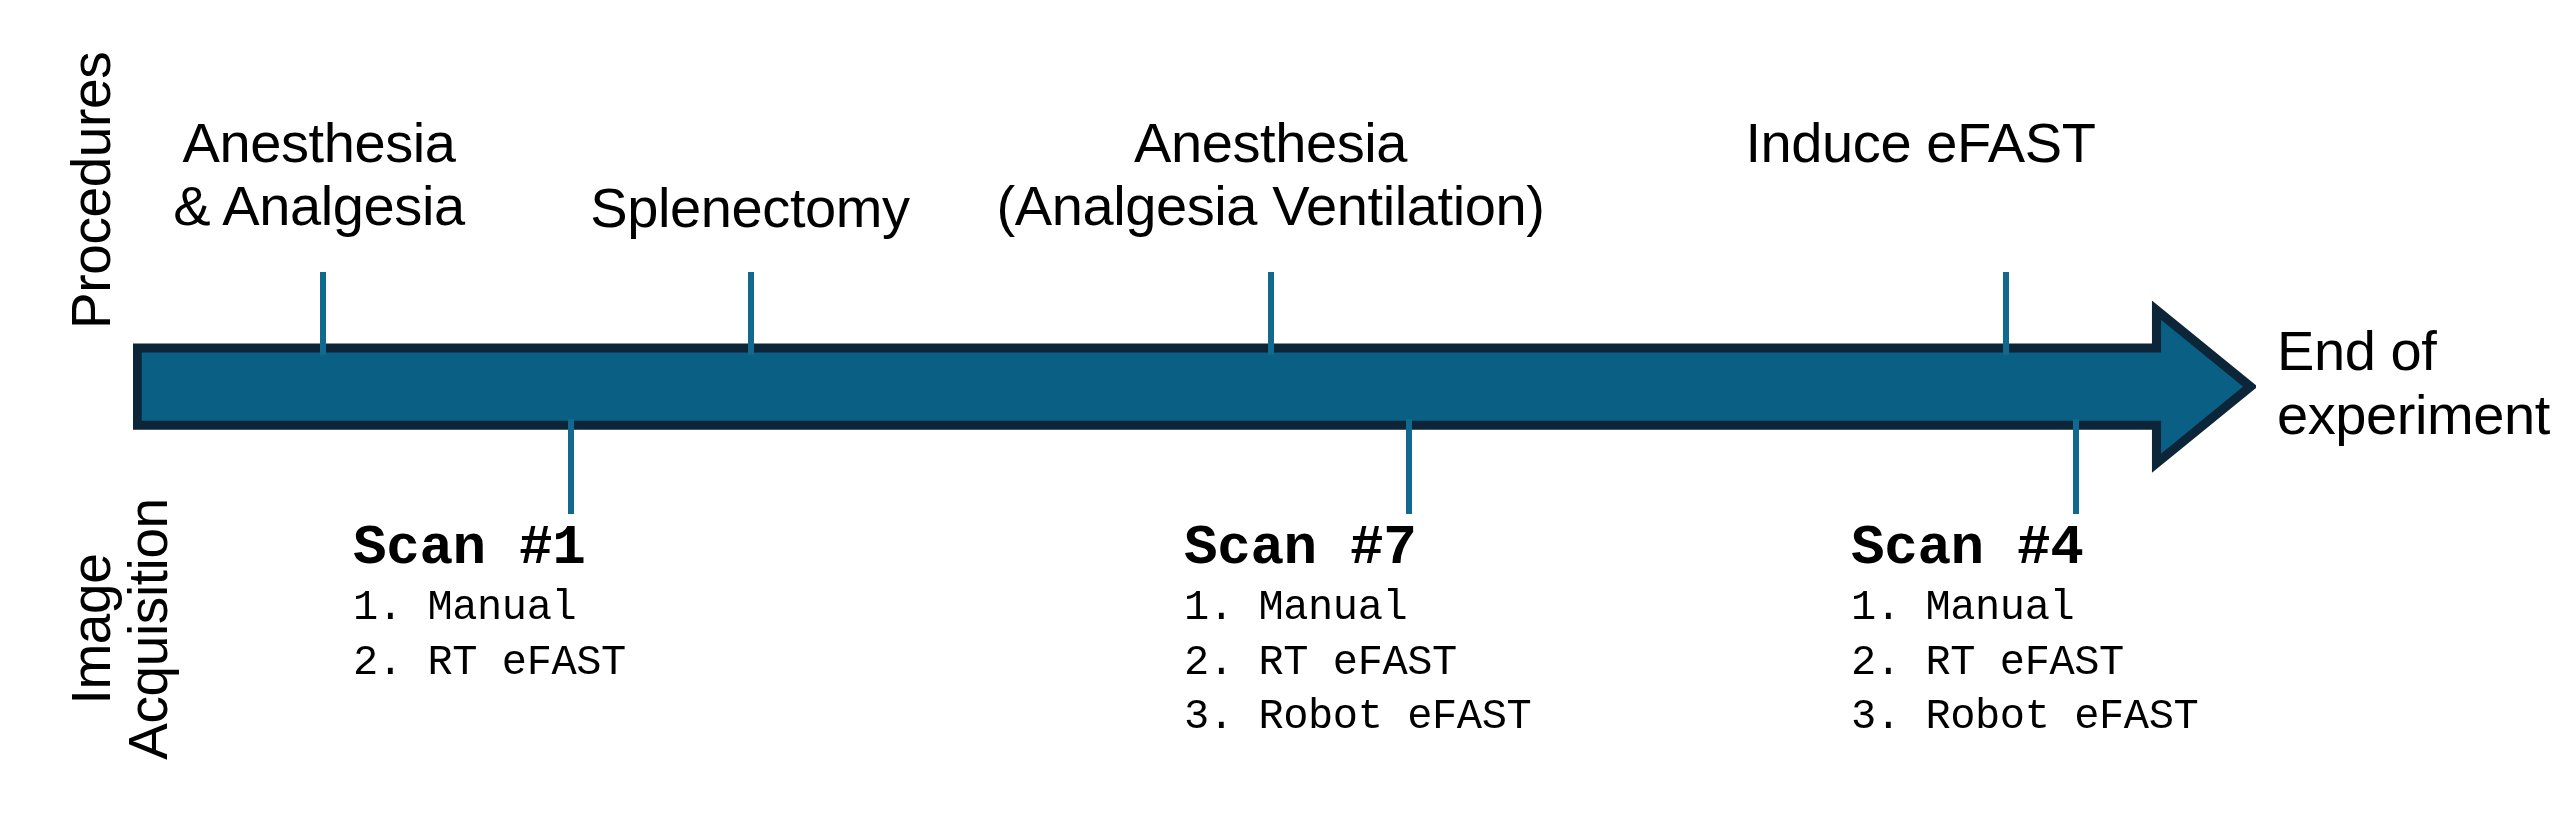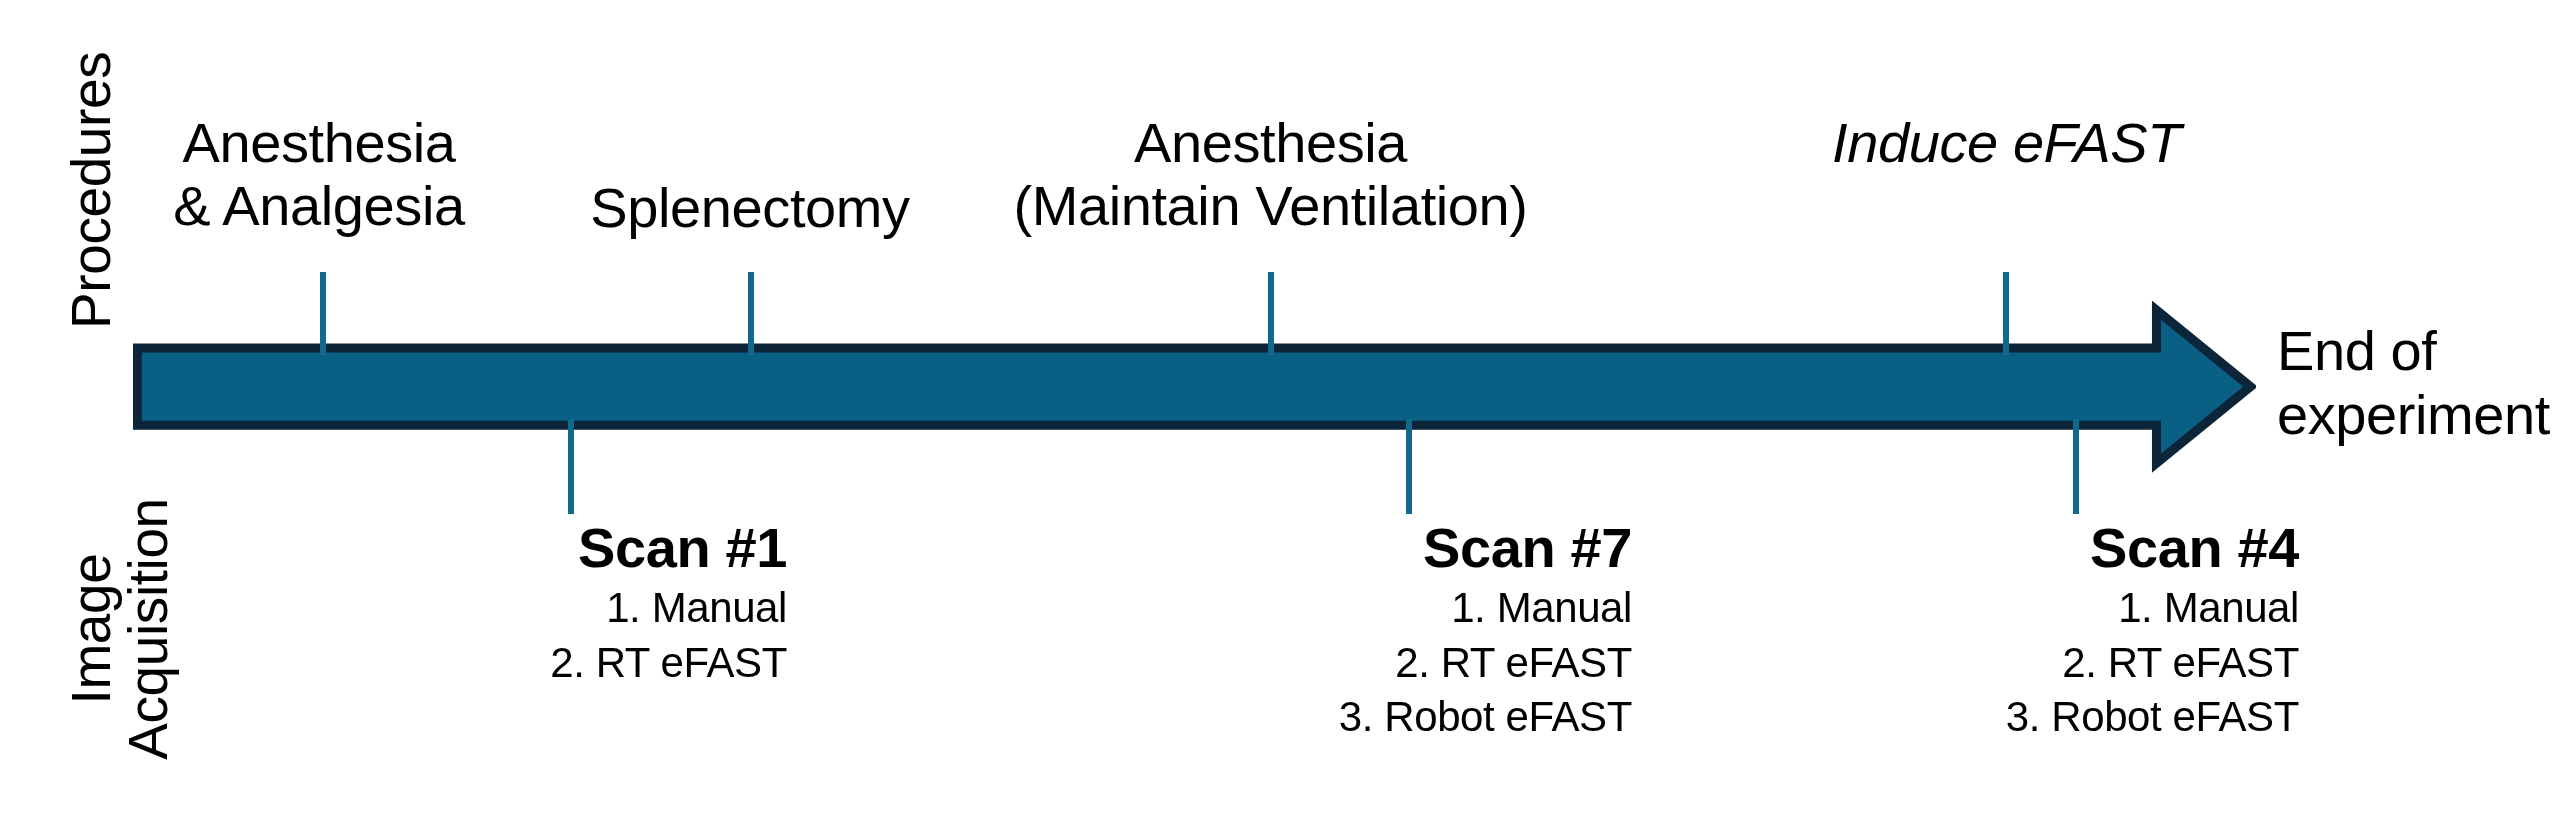--- a/index.html
+++ b/index.html
@@ -74,22 +74,23 @@
     line-height: 1.12;
     text-align: center;
     color: #000;
     letter-spacing: -0.4px;
   }
   .proc-label .ln { display: block; }
 
   
   .scan-block {
     position: absolute;
-    text-align: right;
+    text-align: left;
     color: #000;
+    font-family: Liberation Mono, monospace;
   }
   .scan-title {
     font-size: 56px;
     font-weight: bold;
     line-height: 1.18;
     letter-spacing: -0.4px;
     white-space: nowrap;
   }
   .scan-item {
     font-size: 42px;
@@ -141,24 +142,24 @@
     <span class="ln">Splenectomy</span>
   </div>
 
   <div class="proc-label" style="left:130px; top:112px; width:378px;">
     <span class="ln">Anesthesia</span>
     <span class="ln">&amp; Analgesia</span>
   </div>
 
   <div class="proc-label" style="left:969px; top:112px; width:603px;">
     <span class="ln">Anesthesia</span>
-    <span class="ln">(Maintain Ventilation)</span>
+    <span class="ln">(Analgesia Ventilation)</span>
   </div>
 
-  <div class="proc-label" style="left:1761px; top:112px; width:491px;font-style:italic;">
+  <div class="proc-label" style="left:1675px; top:112px; width:491px;">
     <span class="ln">Induce eFAST</span>
   </div>
 
   <div id="end-caption">
     <span class="ln">End of</span>
     <span class="ln">experiment</span>
   </div>
 
   <div class="scan-block" style="left:353px; top:515px; width:434px;">
     <div class="scan-title">Scan #1</div>

